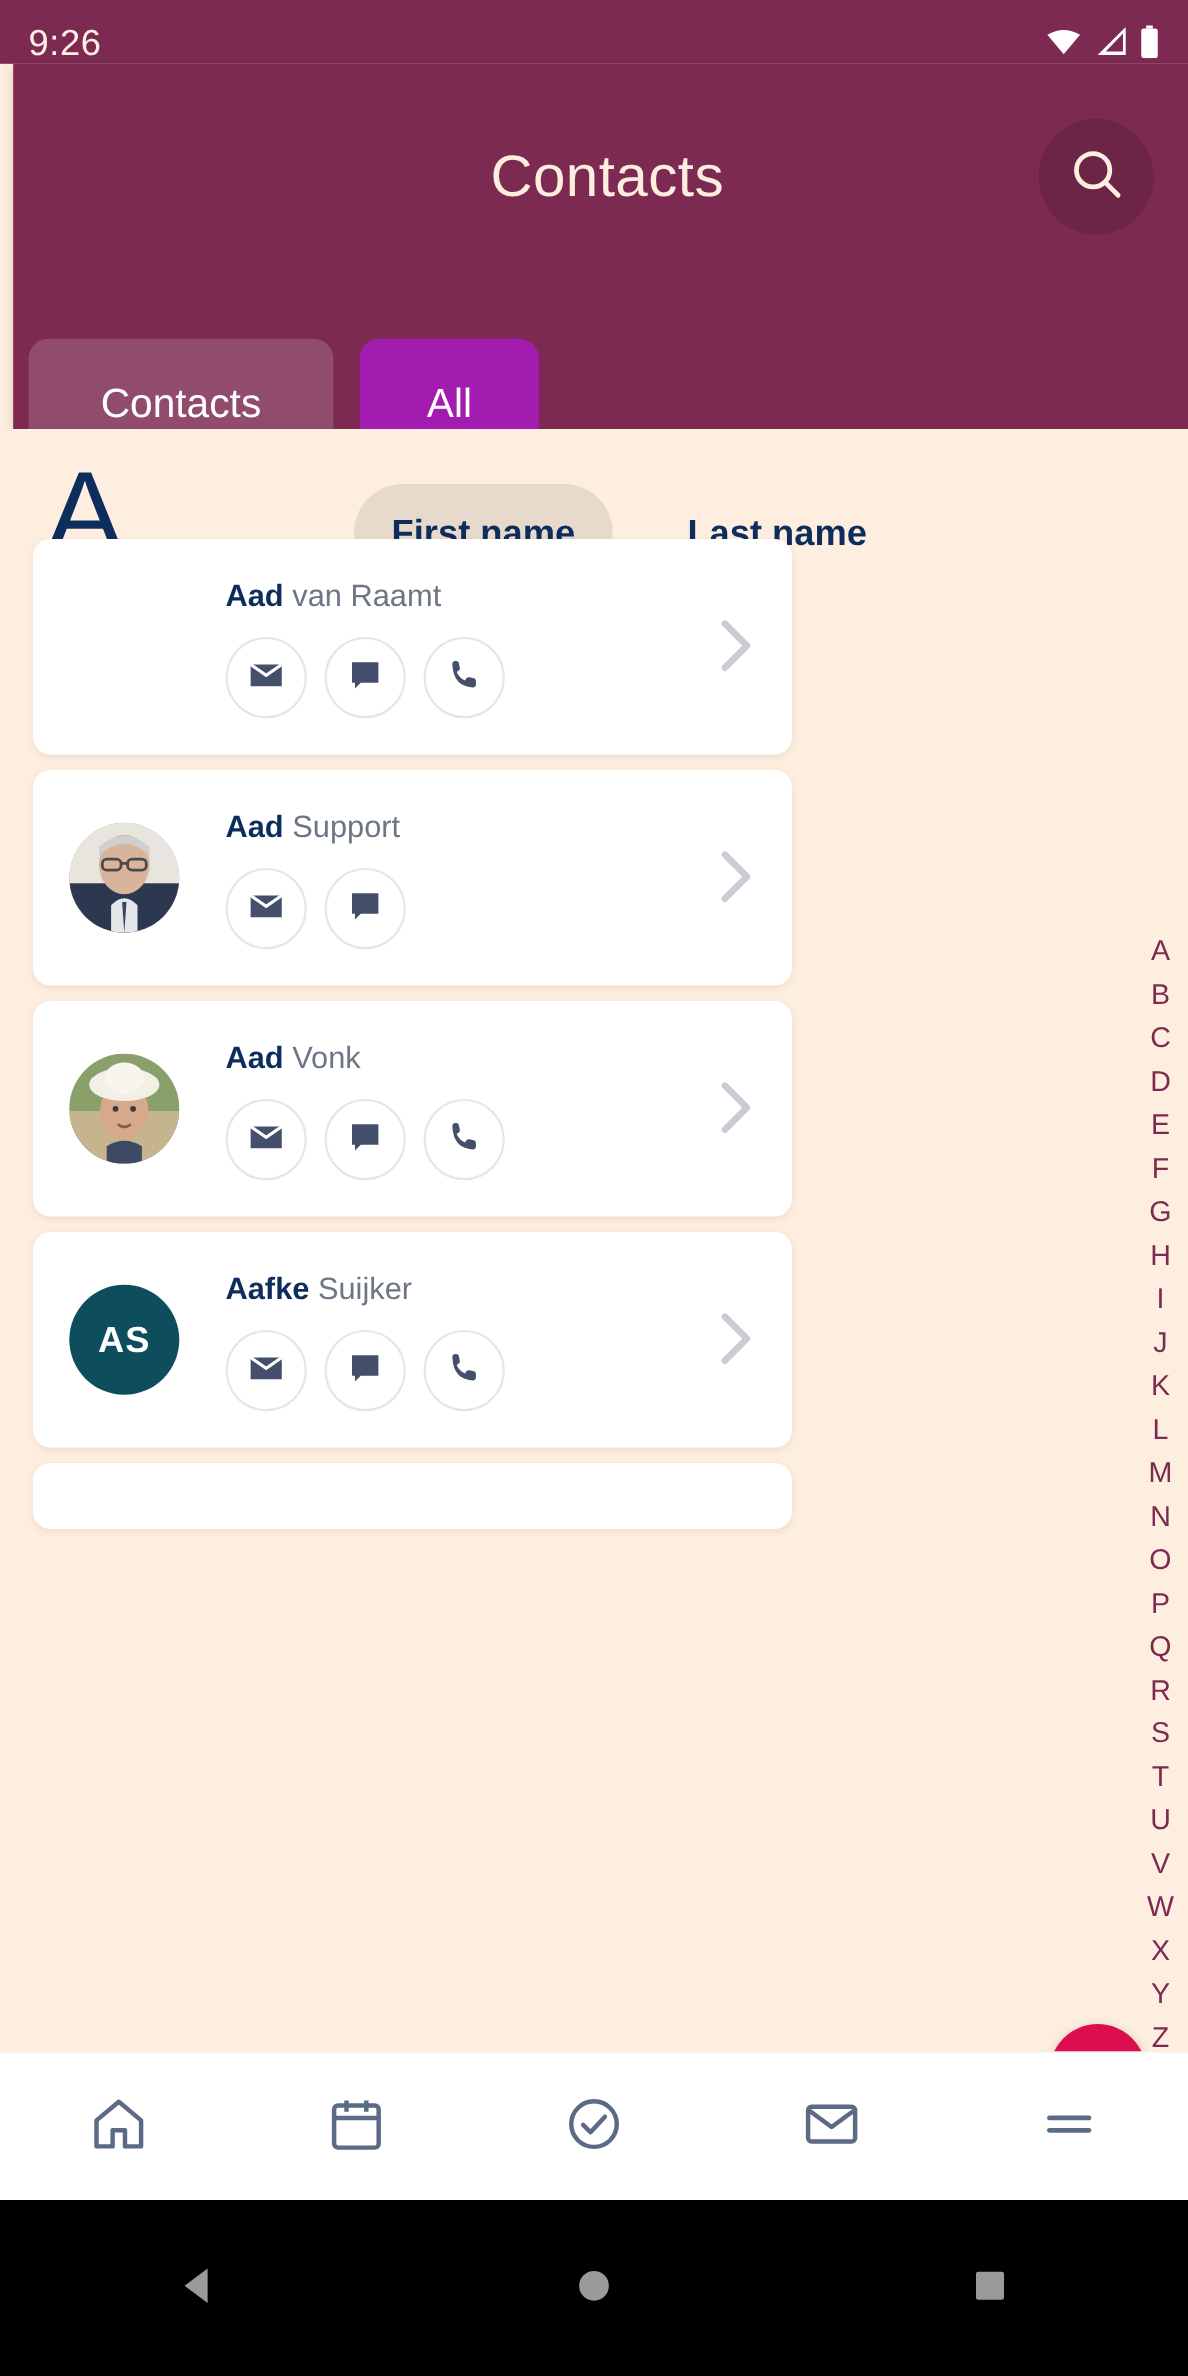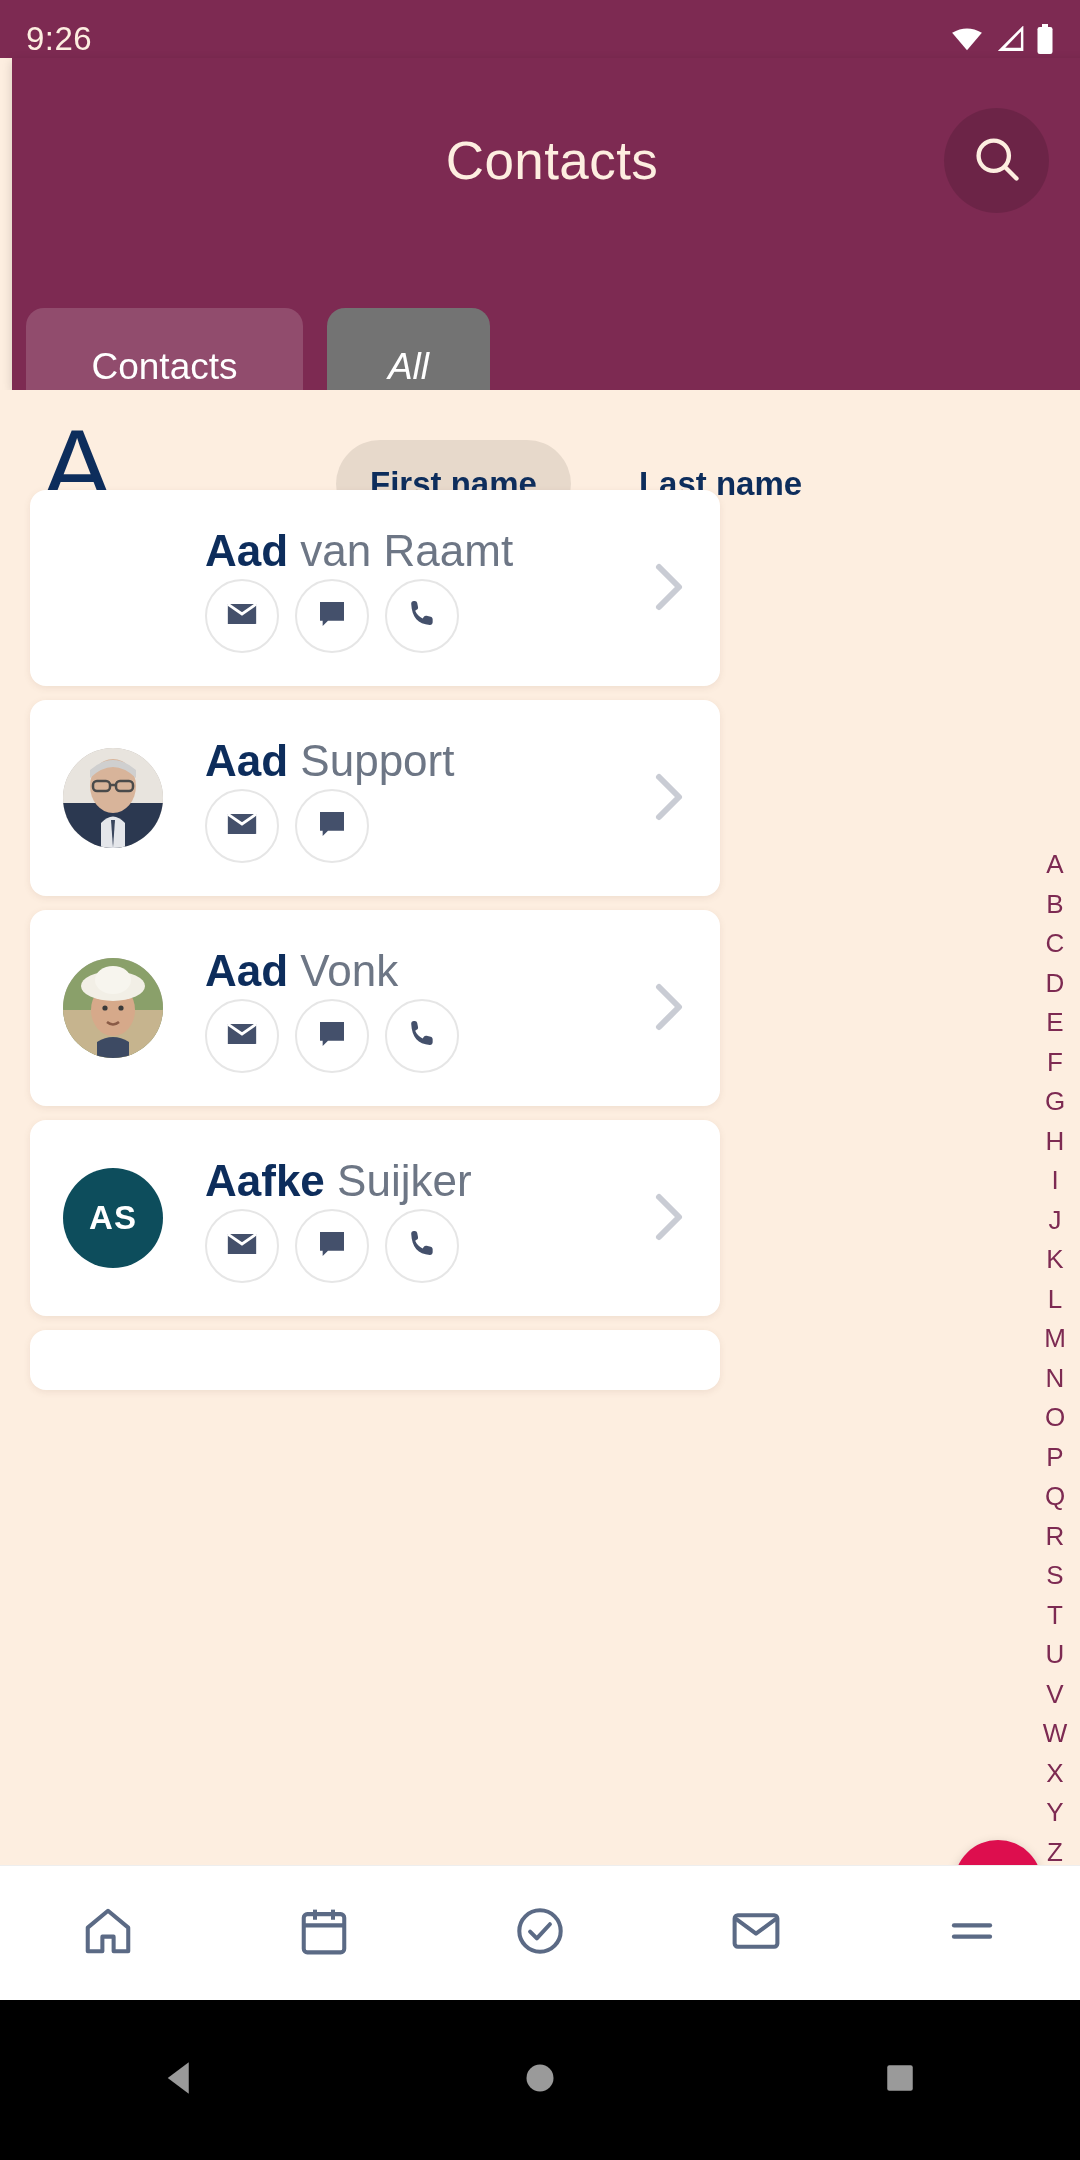--- a/index.html
+++ b/index.html
@@ -46,38 +46,38 @@
     display:flex; gap:24px; padding-left:14px;
   }
   .tab{
     height:118px; border-radius:18px;
     display:flex; align-items:center; justify-content:center;
     padding:0 40px;
     background:rgba(255,255,255,.16);
     color:#ffffff; font-size:37px; white-space:nowrap;
   }
   .tab.w1{ width:277px; padding:0; }
-  .tab.w2{ width:163px; padding:17px; background:#737373;font-style:italic; }
+  .tab.w2{ width:163px; padding:17px; background:#a21caf; }
   .tab.w3{ width:390px; padding:0 0 0 36px; justify-content:flex-start; }
 
   
   .content{
     position:absolute; top:390px; left:0; width:1080px; height:1000px;
     background:#fdeee0;
   }
 
   .section-row{
     position:absolute; top:0; left:0; width:1080px; height:160px;
   }
   .section-letter{
     position:absolute; left:42px; top:24px;
     font-size:105px; color:#0d2d5c; font-weight:400; line-height:1;
   }
   .sort-toggle{
-    position:absolute; left:336px; top:50px;
+    position:absolute; left:322px; top:50px;
     display:flex; align-items:center; gap:0;
   }
   .sort-opt{
     font-size:33px; color:#0d2d5c; font-weight:700;
     padding:25px 34px; border-radius:44px; white-space:nowrap;
   }
   .sort-opt.active{ background:#e7d9cb; }
   .sort-opt.inactive{ background:transparent; margin-left:34px; }
 
   
@@ -96,21 +96,21 @@
     position:absolute; left:33px; top:48px;
     width:100px; height:100px; border-radius:50%;
     display:flex; align-items:center; justify-content:center;
     color:#fff; font-size:33px; font-weight:700; letter-spacing:1px;
     overflow:hidden;
   }
   .avatar.photo{ background:#b9b3ad; }
   .avatar .ph{ width:100%; height:100%; display:block; }
   .card-name{
     position:absolute; left:175px; top:36px;
-    font-size:44px; white-space:nowrap;
+    font-size:28px; white-space:nowrap;
   }
   .card-name .fn{ color:#0d2d5c; font-weight:700; }
   .card-name .ln{ color:#6d7685; font-weight:400; }
   .actions{
     position:absolute; left:175px; top:89px;
     display:flex; gap:16px;
   }
   .act{
     width:74px; height:74px; border-radius:50%;
     border:2px solid #e6e6e6; background:#fff;

